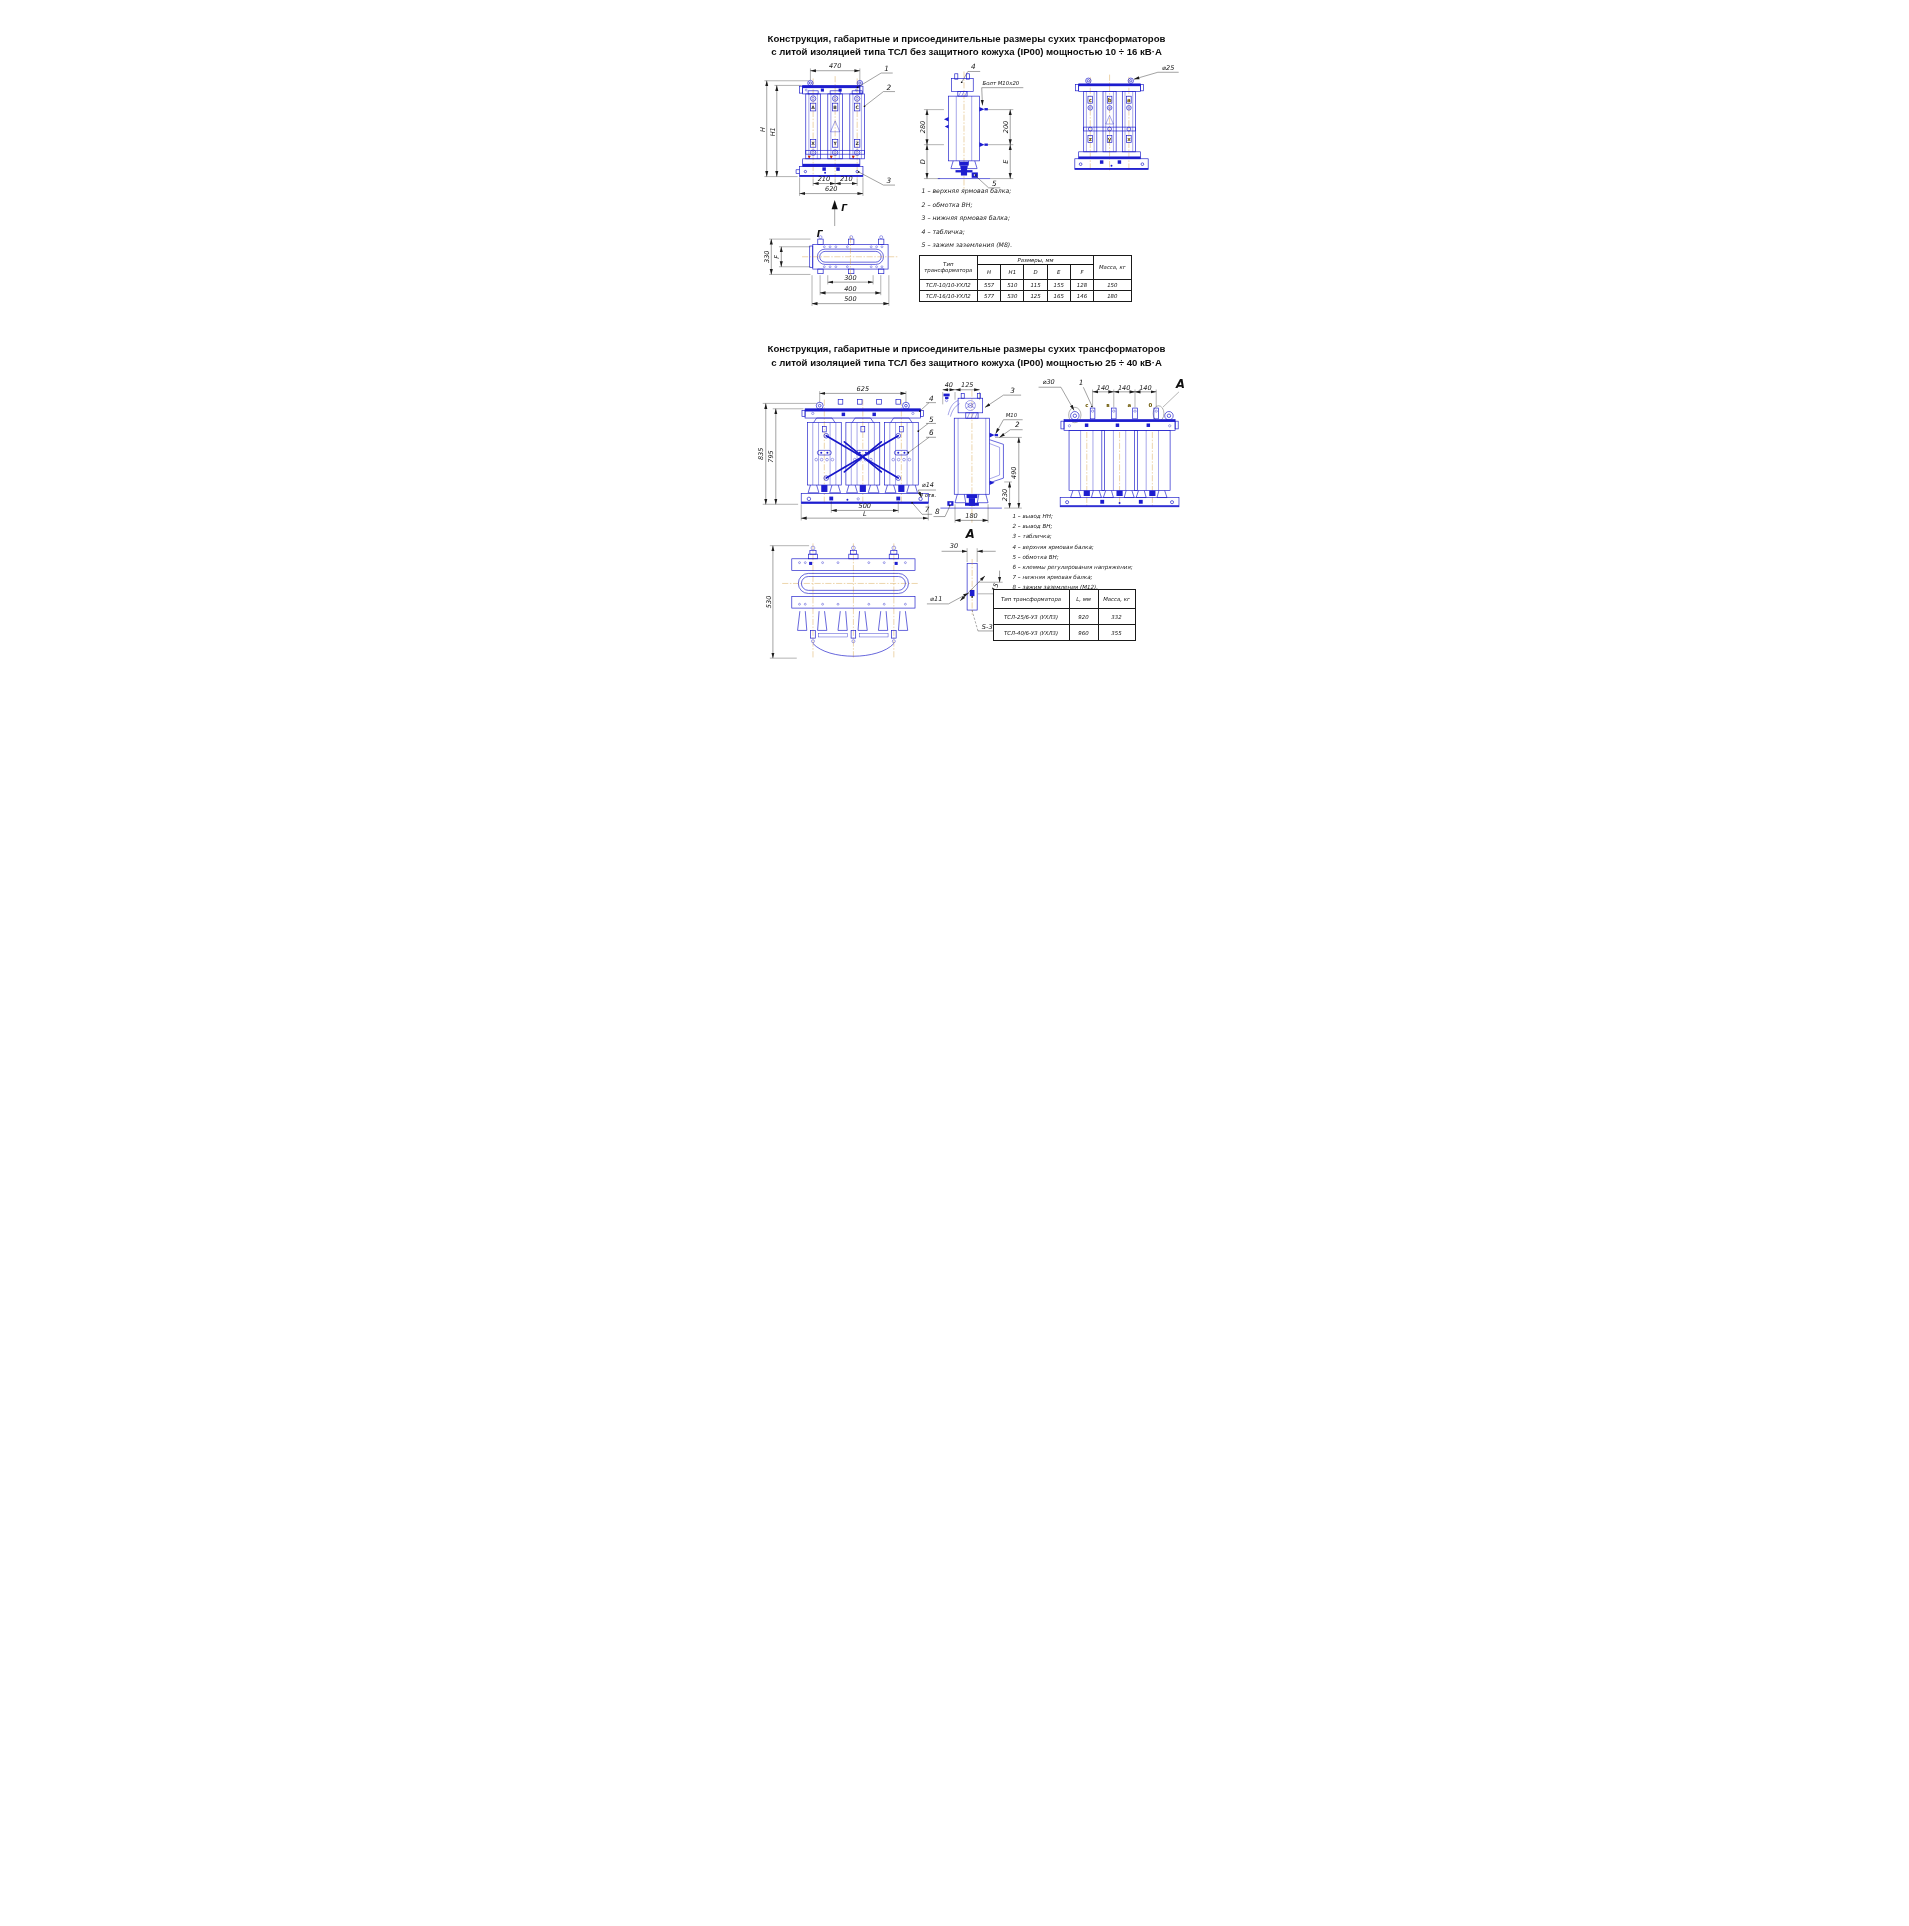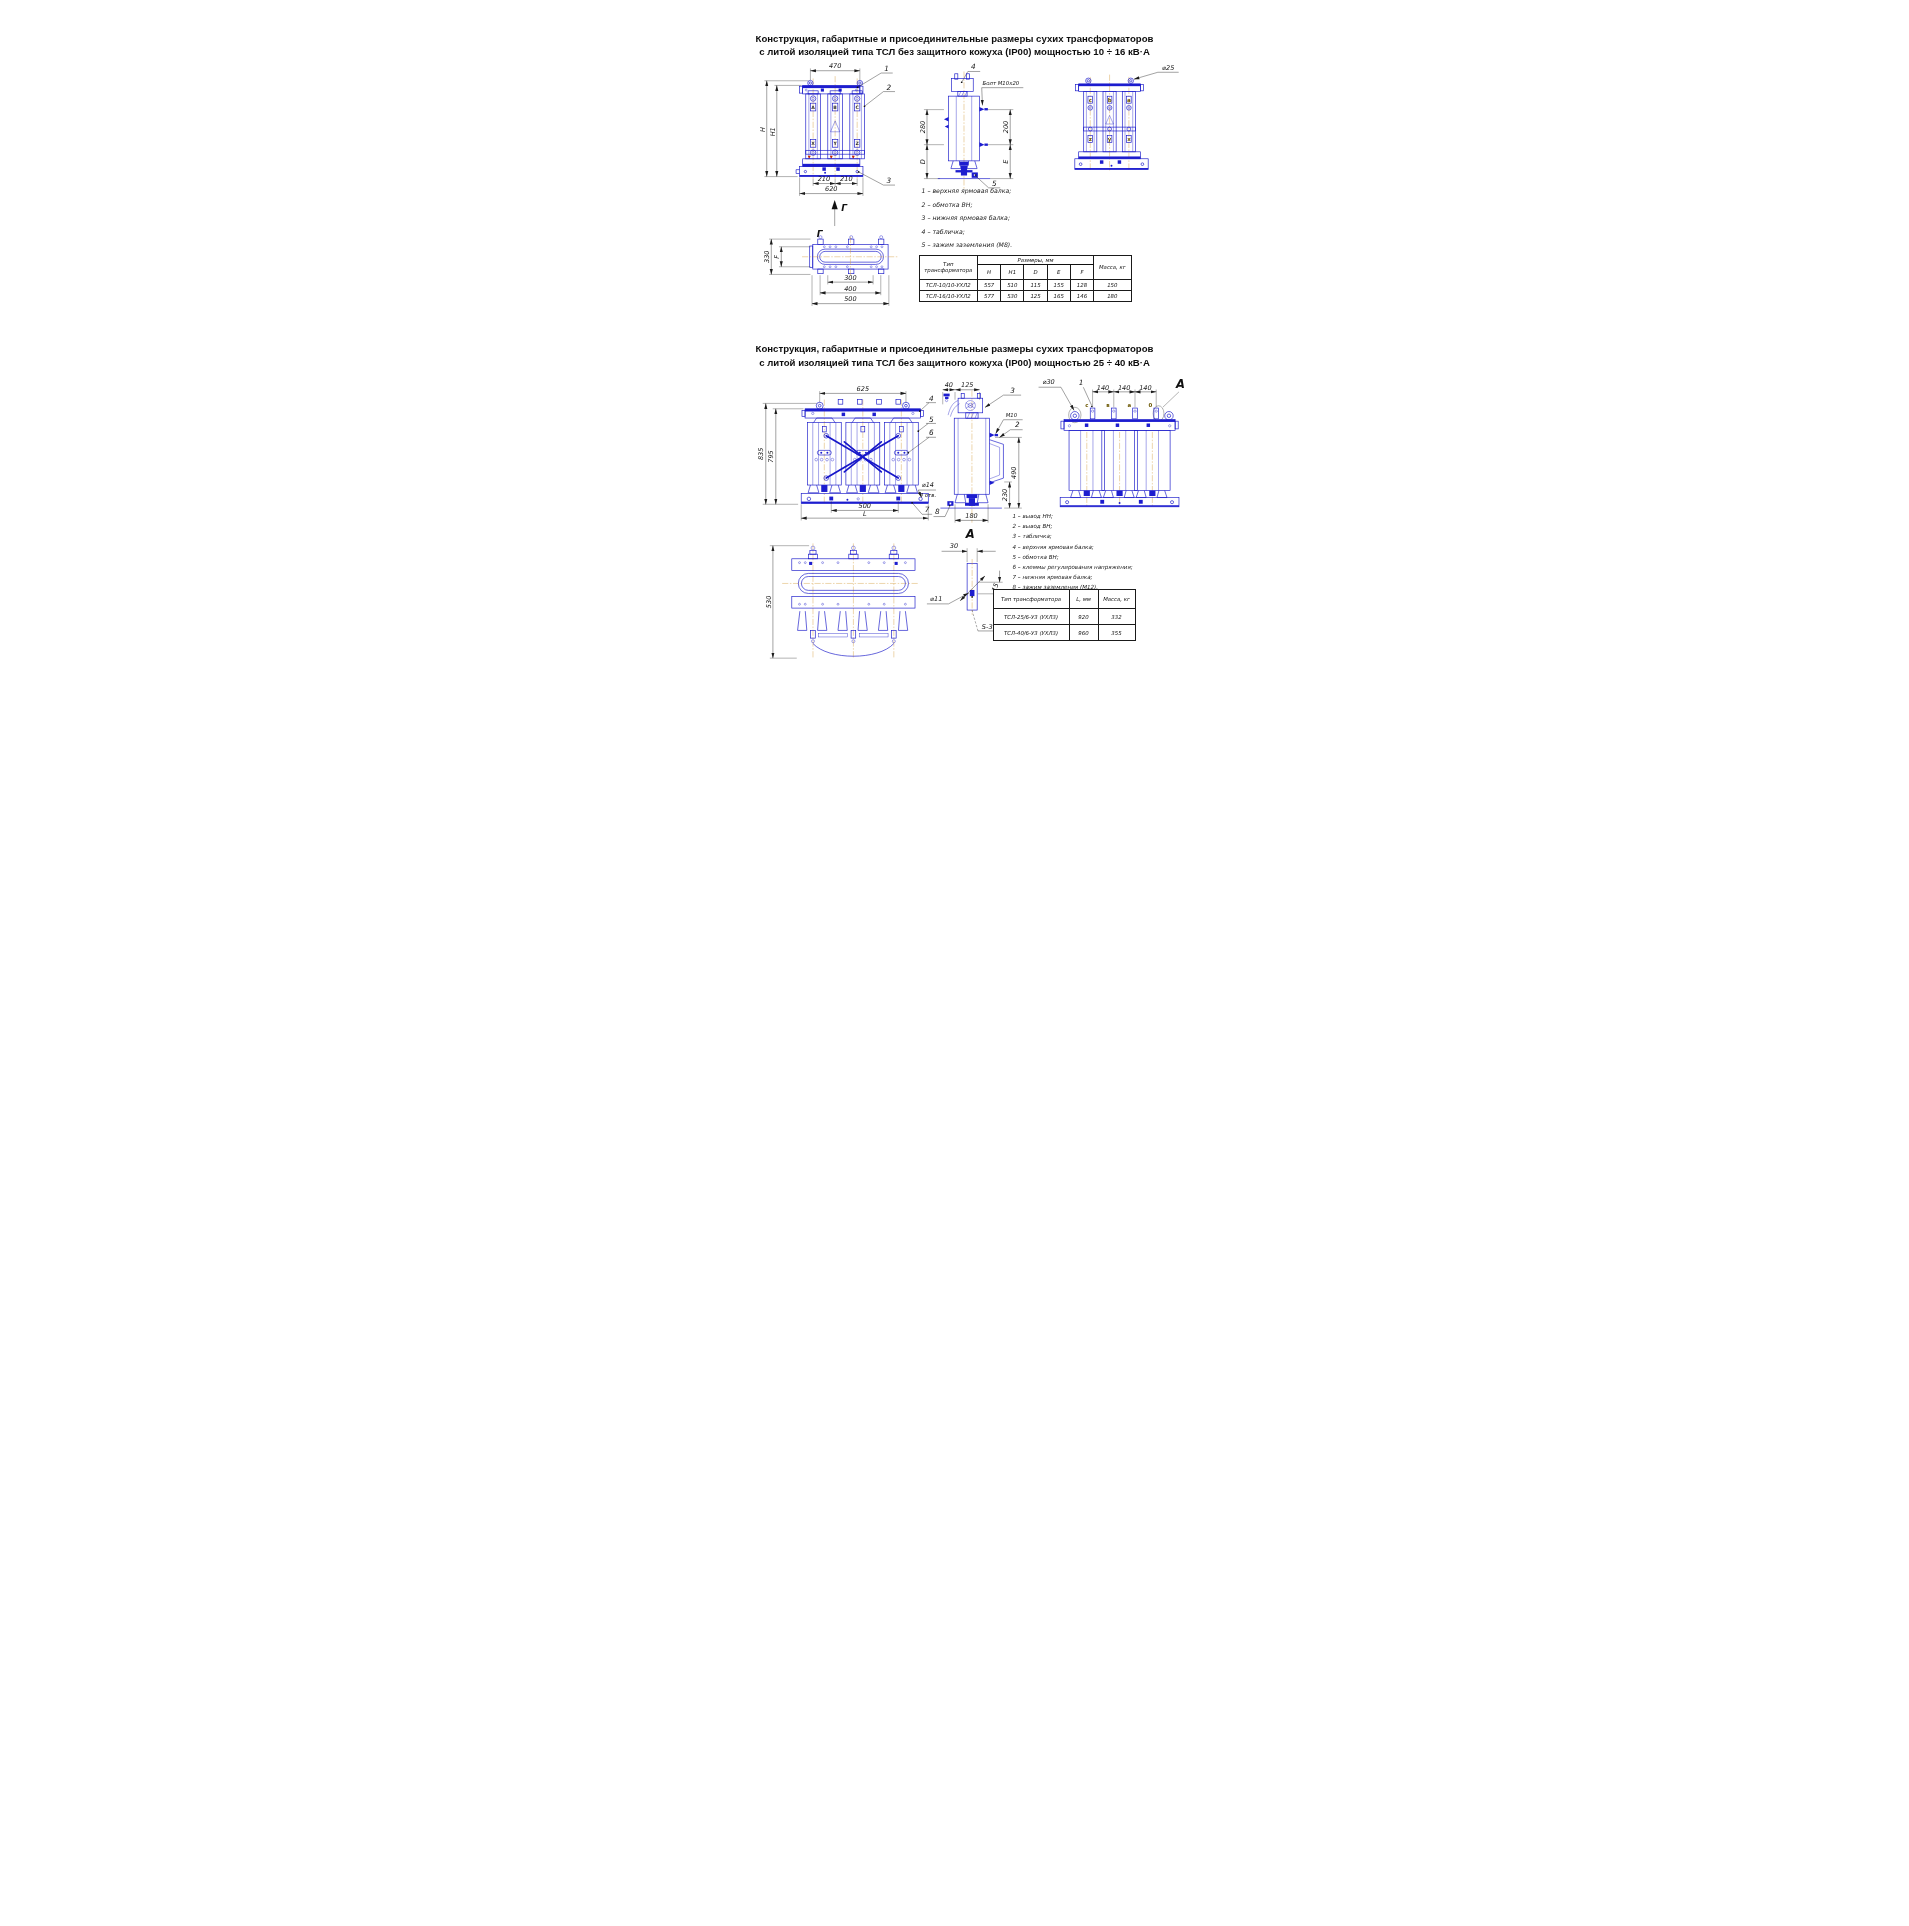--- a/index.html
+++ b/index.html
@@ -1,18 +1,18 @@
 <!DOCTYPE html>
 <html style="font-size:6.2px"><head>
 <meta charset="utf-8">
 <style>
   html,body{margin:0;padding:0;background:#ffffff;}
   #page{position:relative;width:478px;height:676px;margin:0 auto;background:#ffffff;overflow:hidden;
         font-family:"Liberation Sans",sans-serif;}
-  .title{position:absolute;left:0;width:100%;text-align:center;font:700 9.6px/14px "Liberation Sans",sans-serif;color:#0d0d0d;}
+  .title{position:absolute;left:12px;width:100%;text-align:center;font:700 9.6px/14px "Liberation Sans",sans-serif;color:#0d0d0d;}
   svg{position:absolute;overflow:visible;}
   .bl {fill:none;stroke:#1717c9;stroke-width:1.7;}
   .blt{fill:none;stroke:#1717c9;stroke-width:1;}
   .blf{fill:#1d1dcf;stroke:none;}
   .rod{stroke:#1717c9;stroke-width:4.5;stroke-linecap:round;fill:none;}
   .cl {stroke:#d59a3a;stroke-width:1.1;fill:none;stroke-dasharray:16 4 4 4;}
   .ext{stroke:#242424;stroke-width:0.9;fill:none;}
   .diml{stroke:#242424;stroke-width:1.1;fill:none;}
   .dsh{stroke:#242424;stroke-width:1;stroke-dasharray:6 4;fill:none;}
   .thin{stroke:#242424;stroke-width:0.9;fill:none;}

